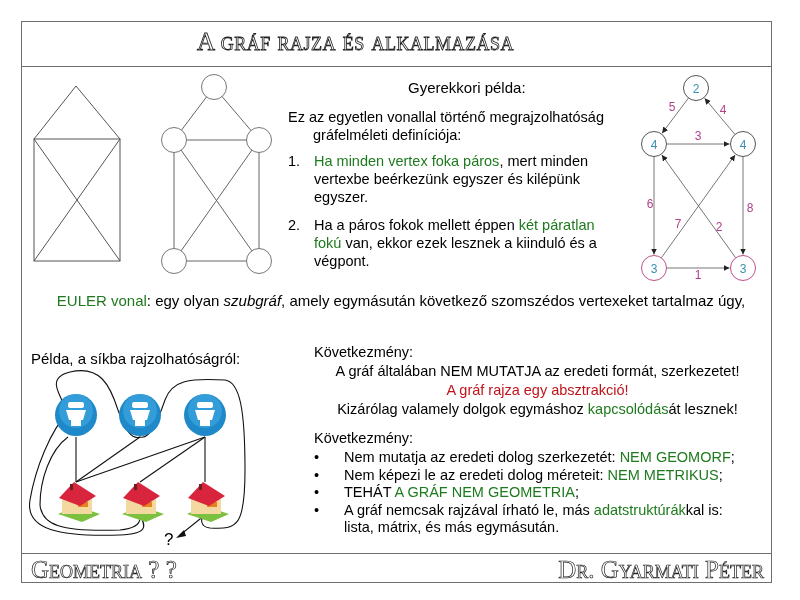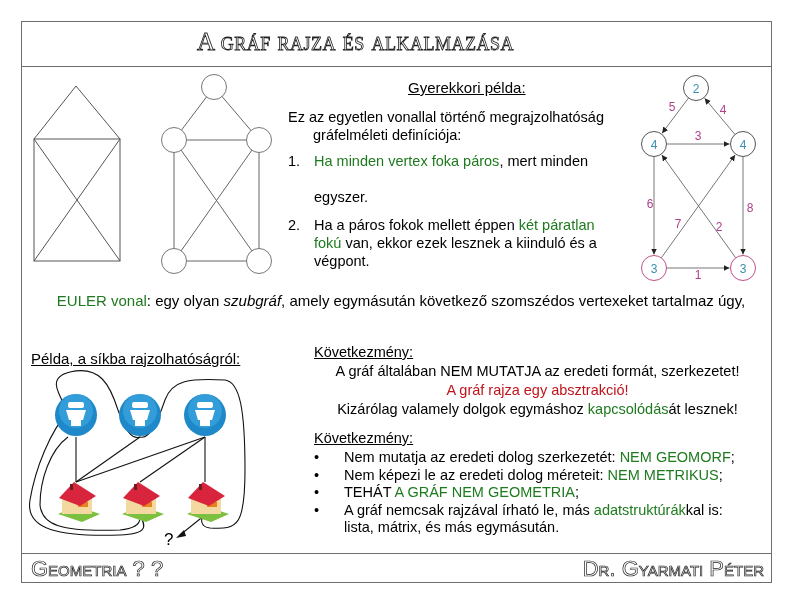--- a/index.html
+++ b/index.html
@@ -1,27 +1,27 @@
 <!DOCTYPE html>
 <html><head>
 <meta charset="utf-8">
 <style>
   html, body { margin:0; padding:0; background:#ffffff; }
   body { width:800px; height:600px; position:relative; overflow:hidden; font-family:"Liberation Sans", sans-serif; color:#000; }
   .frame { position:absolute; left:21px; top:21px; width:751px; height:562px; border:1.5px solid #6e6e6e; box-sizing:border-box; }
   .hsep { position:absolute; left:21px; width:751px; height:0; border-top:1.5px solid #6e6e6e; }
   .title { position:absolute; left:21px; top:28px; width:669px; text-align:center; font-family:"Liberation Serif", serif; font-size:25px; letter-spacing:0.5px; font-variant:small-caps; color:#fff; -webkit-text-stroke:0.8px #222; }
-  .footer-l, .footer-r { position:absolute; top:556px; font-family:Liberation Sans, sans-serif; font-size:22px; font-variant:small-caps; color:#fff; -webkit-text-stroke:0.7px #222; }
+  .footer-l, .footer-r { position:absolute; top:556px; font-family:Liberation Serif, serif; font-size:25px; font-variant:small-caps; color:#fff; -webkit-text-stroke:0.7px #222; }
   .footer-l { left:31px; }
   .footer-r { right:36px; }
   svg { position:absolute; overflow:visible; }
   .txt { position:absolute; font-size:14.5px; line-height:18px;text-align:center; }
   .green { color:#1e7a1e; }
   .red { color:#c0141c; }
-  .hdr { position:absolute; font-size:15px; text-decoration:underline; }
+  .hdr { position:absolute; font-size:15px; }
   .list { position:absolute; margin:0; padding:0; list-style:none; font-size:14.5px; line-height:18px; }
   .list li { position:relative; padding-left:26px; }
   .list li .num { position:absolute; left:0; top:0; }
   .bul li { padding-left:39px; }
   .bul li .num { left:9px; }
 </style>
 </head>
 <body>
 
 <div class="frame"></div>
@@ -61,21 +61,21 @@
 </svg>
 
 <div class="hdr" style="left:408px;top:79px">Gyerekkori példa:</div>
 <div class="txt" style="left:288px;top:108px">Ez az egyetlen vonallal történő megrajzolhatóság</div>
 <div class="txt" style="left:313px;top:126px">gráfelméleti definíciója:</div>
 
 <ul class="list" style="left:288px;top:152px;width:340px">
   <li>
     <span class="num">1.</span>
     <span class="green">Ha minden vertex foka páros</span><span>, mert minden</span><br>
-    <br>
+    <span>vertexbe beérkezünk egyszer és kilépünk</span><br>
     <span>egyszer.</span>
   </li>
   <li style="margin-top:10px">
     <span class="num">2.</span>
     <span>Ha a páros fokok mellett éppen </span><span class="green">két páratlan</span><br>
     <span class="green">fokú</span><span> van, ekkor ezek lesznek a kiinduló és a</span><br>
     <span>végpont.</span>
   </li>
 </ul>
 

